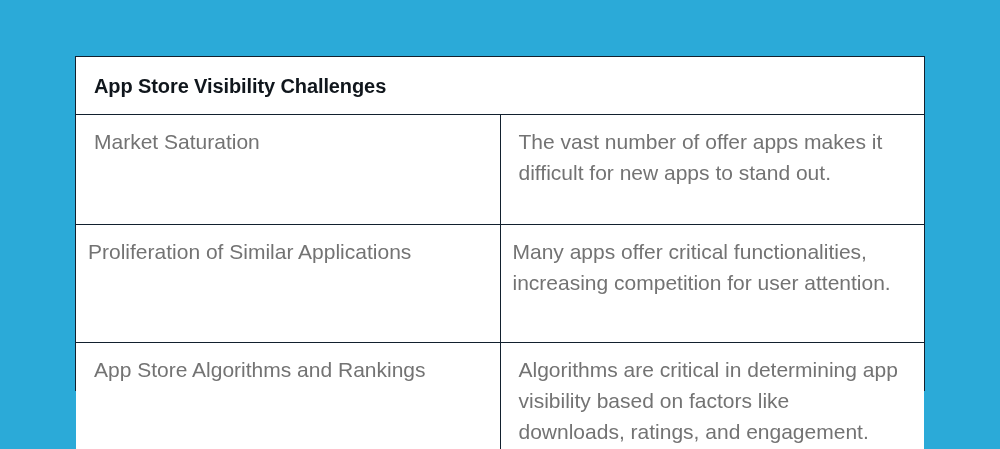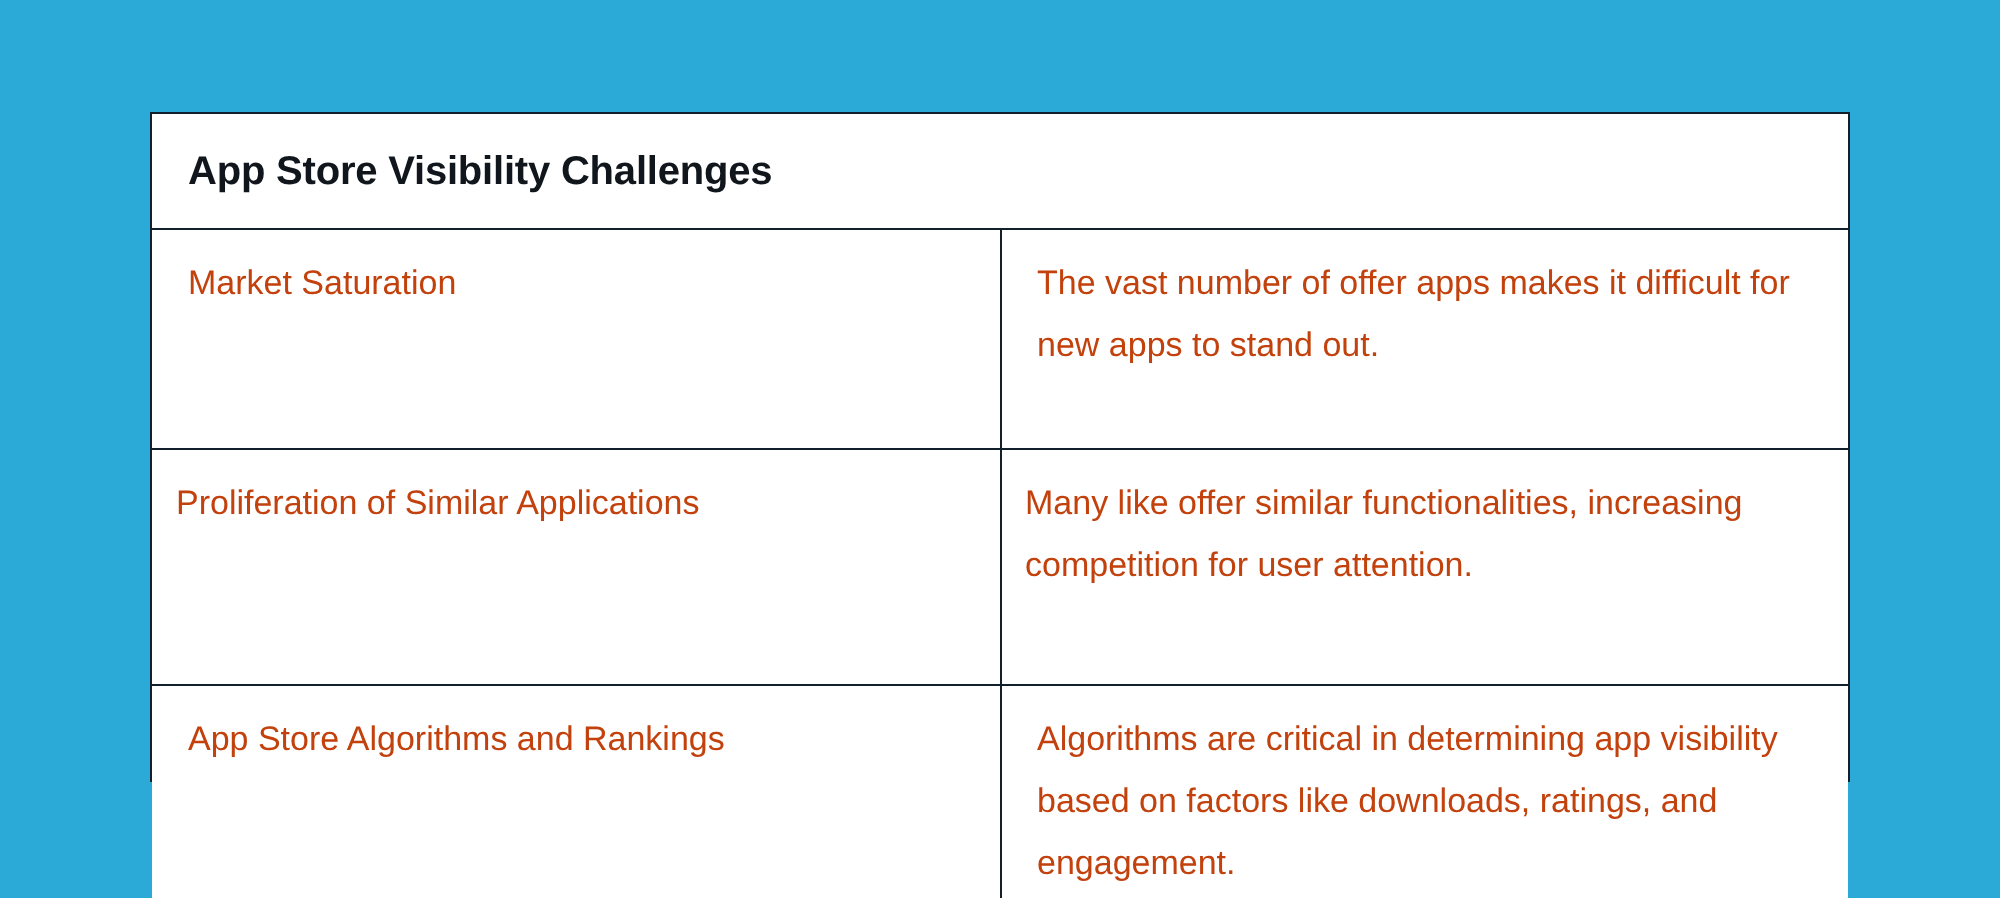--- a/index.html
+++ b/index.html
@@ -54,23 +54,23 @@
     font-weight: bold;
     color: #10161C;
     letter-spacing: -0.1px;
     height: 56px;
     box-sizing: border-box;
   }
 
   
   .body-row td {
     border-top: 1px solid #12202E;
-    font-size: 17px;
+    font-size: 21px;
     font-weight: normal;
-    color: #c2410c;
+    color: #737373;
     line-height: 31px;
   }
   .body-row:first-of-type td {
     border-top: none;
   }
 
   .cell-term {
     width: 365px;
     padding: 11px 14px 22px 18px;
     border-right: 1px solid #12202E;
@@ -99,21 +99,21 @@
           <th colspan="2">App Store Visibility Challenges</th>
         </tr>
       </thead>
       <tbody>
         <tr class="body-row row-1">
           <td class="cell-term">Market Saturation</td>
           <td class="cell-desc">The vast number of offer apps makes it difficult for new apps to stand out.</td>
         </tr>
         <tr class="body-row row-2">
           <td class="cell-term">Proliferation of Similar Applications</td>
-          <td class="cell-desc">Many like offer similar functionalities, increasing competition for user attention.</td>
+          <td class="cell-desc">Many apps offer critical functionalities, increasing competition for user attention.</td>
         </tr>
         <tr class="body-row row-3">
           <td class="cell-term">App Store Algorithms and Rankings</td>
           <td class="cell-desc">Algorithms are critical in determining app visibility based on factors like downloads, ratings, and engagement.</td>
         </tr>
       </tbody>
     </table>
   </div>
 
 </div>

